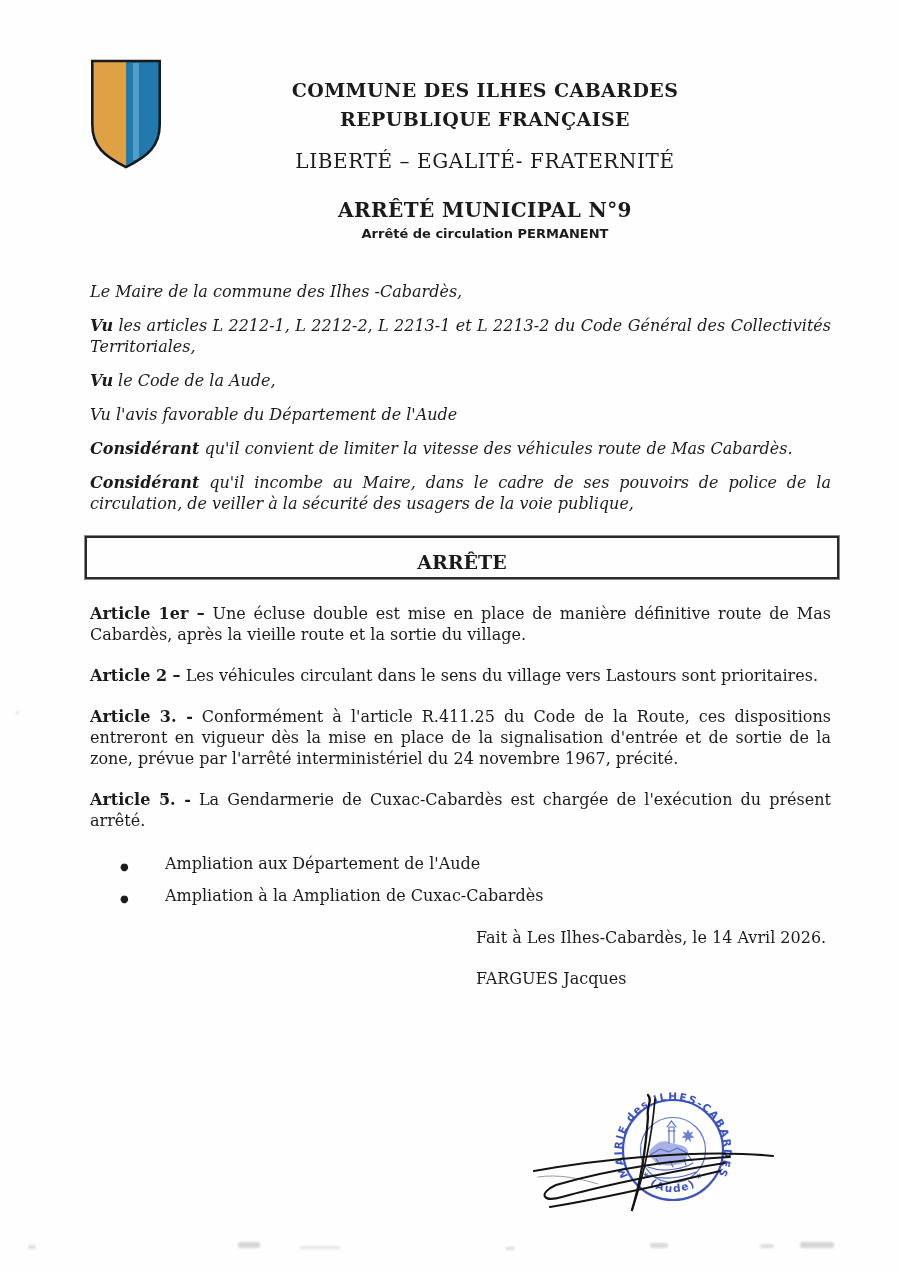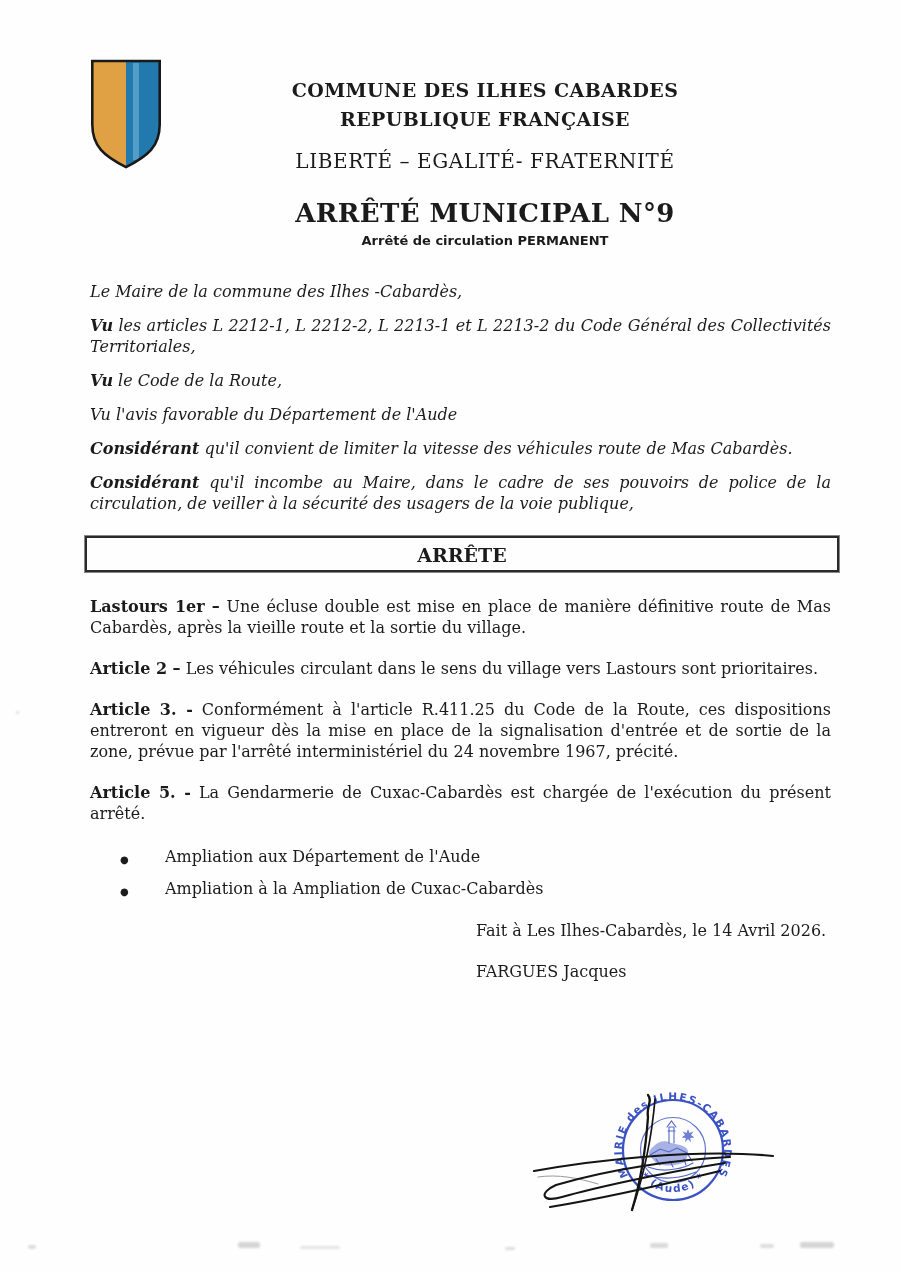--- a/index.html
+++ b/index.html
@@ -11,30 +11,30 @@
     font-family:"DejaVu Serif","Liberation Serif",serif;
     color:#1b1b1b;
   }
   
   .crest{position:absolute;left:85px;top:57px;width:82px;height:114px;}
   
   .header{position:absolute;left:70px;top:64px;width:830px;text-align:center;line-height:1.15;margin-top:16px;}
   .h-commune,.h-republique{font-size:19px;font-weight:bold;letter-spacing:.4px;}
   .h-republique{margin-top:7px;}
   .h-devise{margin-top:19px;font-size:20px;font-weight:normal;letter-spacing:.6px;}
-  .h-title{margin-top:26px;font-size:26px;font-weight:bold;letter-spacing:.4px;}
+  .h-title{margin-top:26px;font-size:20px;font-weight:bold;letter-spacing:.4px;}
   .h-subtitle{margin-top:5px;font-size:13px;font-weight:bold;font-family:"DejaVu Sans","Liberation Sans",sans-serif;}
   
   .bodycol{position:absolute;left:90px;top:281px;width:741px;font-size:16px;line-height:21px;text-align:justify;}
   .para{margin:0 0 13px 0;font-style:italic;}
   .lead{font-weight:bold;}
   .arrete-box{
     margin:22px 0 24px -5px;width:754px;box-sizing:border-box;
     border:2px solid #2a2a2a;box-shadow:0 0 0 1px #888;
-    text-align:center;font-weight:bold;font-size:19px;padding:7px 0 4px 0;
+    text-align:center;font-weight:bold;font-size:19px;padding:14px 0 4px 0;
   }
   .article{margin:0 0 20px 0;}
   .bullets{list-style:none;margin:22px 0 0 0;padding:0;}
   .bullets li{position:relative;padding-left:75px;margin-bottom:11px;}
   .bullets li::before{content:"●";position:absolute;left:30px;top:3px;font-size:10px;}
   .closing{margin-top:21px;margin-left:386px;}
   .closing p{margin:0 0 18px 0;}
   .closing p.name{margin-top:20px;}
   
   .seal{position:absolute;left:520px;top:1085px;width:260px;height:135px;}
@@ -65,30 +65,30 @@
     <div class="h-republique">REPUBLIQUE FRANÇAISE</div>
     <div class="h-devise">LIBERTÉ – EGALITÉ- FRATERNITÉ</div>
     <div class="h-title">ARRÊTÉ MUNICIPAL N°9</div>
     <div class="h-subtitle">Arrêté de circulation PERMANENT</div>
   </div>
 
   <div class="bodycol">
 
     <p class="para"><span class="lead"></span><span>Le Maire de la commune des Ilhes -Cabardès,</span></p>
     <p class="para"><span class="lead">Vu</span><span> les articles L 2212-1, L 2212-2, L 2213-1 et L 2213-2 du Code Général des Collectivités Territoriales,</span></p>
-    <p class="para"><span class="lead">Vu</span><span> le Code de la Route,</span></p>
+    <p class="para"><span class="lead">Vu</span><span> le Code de la Aude,</span></p>
     <p class="para"><span class="lead"></span><span>Vu l'avis favorable du Département de l'Aude</span></p>
     <p class="para"><span class="lead">Considérant</span><span> qu'il convient de limiter la vitesse des véhicules route de Mas Cabardès.</span></p>
     <p class="para"><span class="lead">Considérant</span><span> qu'il incombe au Maire, dans le cadre de ses pouvoirs de police de la circulation, de veiller à la sécurité des usagers de la voie publique,</span></p>
 
     <div class="arrete-box">
       <span>ARRÊTE</span>
     </div>
 
-    <p class="article"><span class="lead">Lastours 1er –</span><span> Une écluse double est mise en place de manière définitive route de Mas Cabardès, après la vieille route et la sortie du village.</span></p>
+    <p class="article"><span class="lead">Article 1er –</span><span> Une écluse double est mise en place de manière définitive route de Mas Cabardès, après la vieille route et la sortie du village.</span></p>
     <p class="article"><span class="lead">Article 2 –</span><span> Les véhicules circulant dans le sens du village vers Lastours sont prioritaires.</span></p>
     <p class="article"><span class="lead">Article 3. -</span><span> Conformément à l'article R.411.25 du Code de la Route, ces dispositions entreront en vigueur dès la mise en place de la signalisation d'entrée et de sortie de la zone, prévue par l'arrêté interministériel du 24 novembre 1967, précité.</span></p>
     <p class="article"><span class="lead">Article 5. -</span><span> La Gendarmerie de Cuxac-Cabardès est chargée de l'exécution du présent arrêté.</span></p>
 
     <ul class="bullets">
       <li>Ampliation aux Département de l'Aude</li>
       <li>Ampliation à la Ampliation de Cuxac-Cabardès</li>
     </ul>
 
     <div class="closing">

